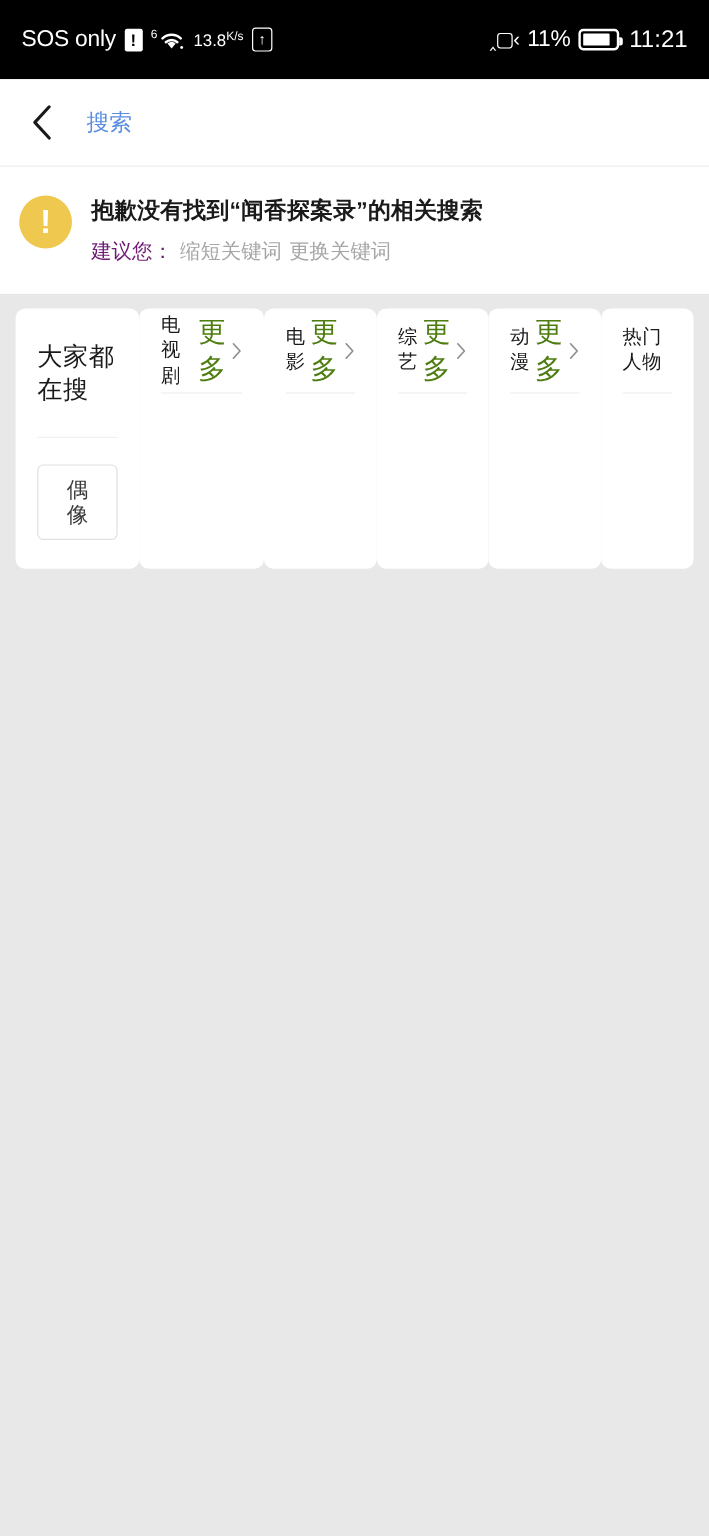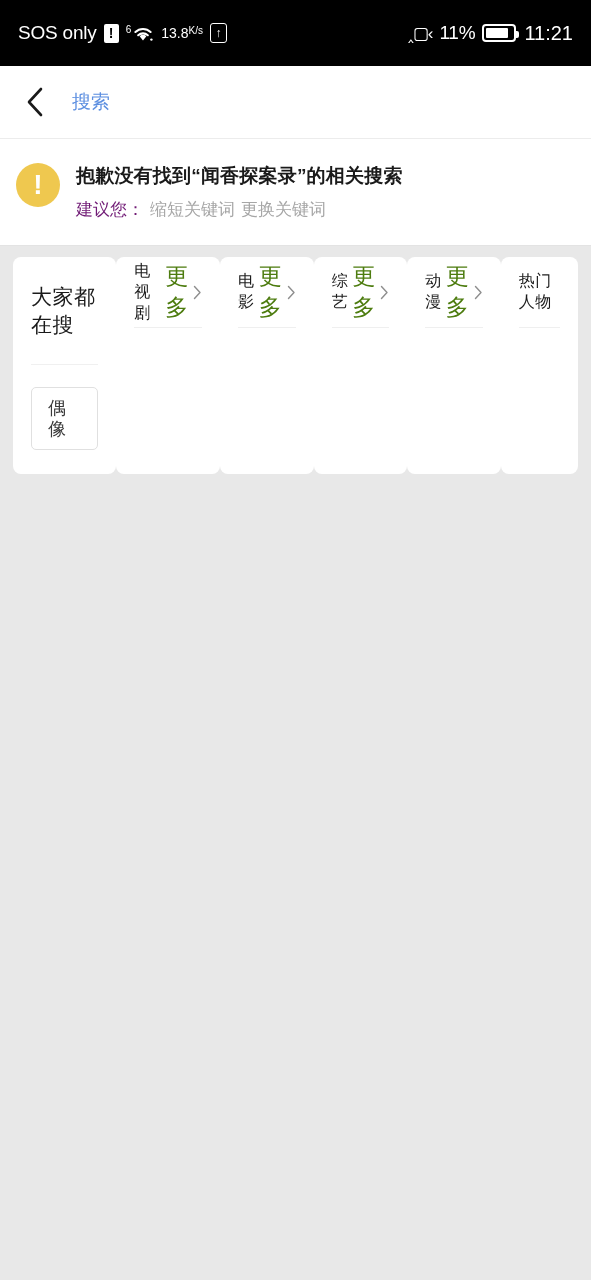--- a/index.html
+++ b/index.html
@@ -90,21 +90,21 @@
   .empty-sub { font-size:17px; color:#a6a6a6; display:flex; gap:6px; }
   .empty-sub .lead { color:#701a75; }
 
   
   .cards { padding:11px 13px 0 13px; display:flex; flex-direction:row; }
   .card { background:#fff; border-radius:8px; }
 
   .hot-card { padding:26px 18px 24px 18px; }
   .hot-title { font-size:21px; color:#1a1a1a; letter-spacing:0.5px; }
   .hot-rule { height:1px; background:#f0f0f0; margin:25px 0 0 0; }
-  .chips { display:flex; gap:16px; padding-top:22px; }
+  .chips { display:flex; gap:16px; padding-top:22px;text-align:center; }
   .chip {
     border:1px solid #e0e0e0; border-radius:5px; background:#fff;
     padding:10px 16px; font-size:18px; color:#3a3a3a; line-height:1.15;
   }
 
   .cat-card { padding:0 18px; }
   .cat-head {
     height:70px; display:flex; align-items:center; justify-content:space-between;
   }
   .cat-title { font-size:16px; color:#1a1a1a; letter-spacing:0.5px; }

